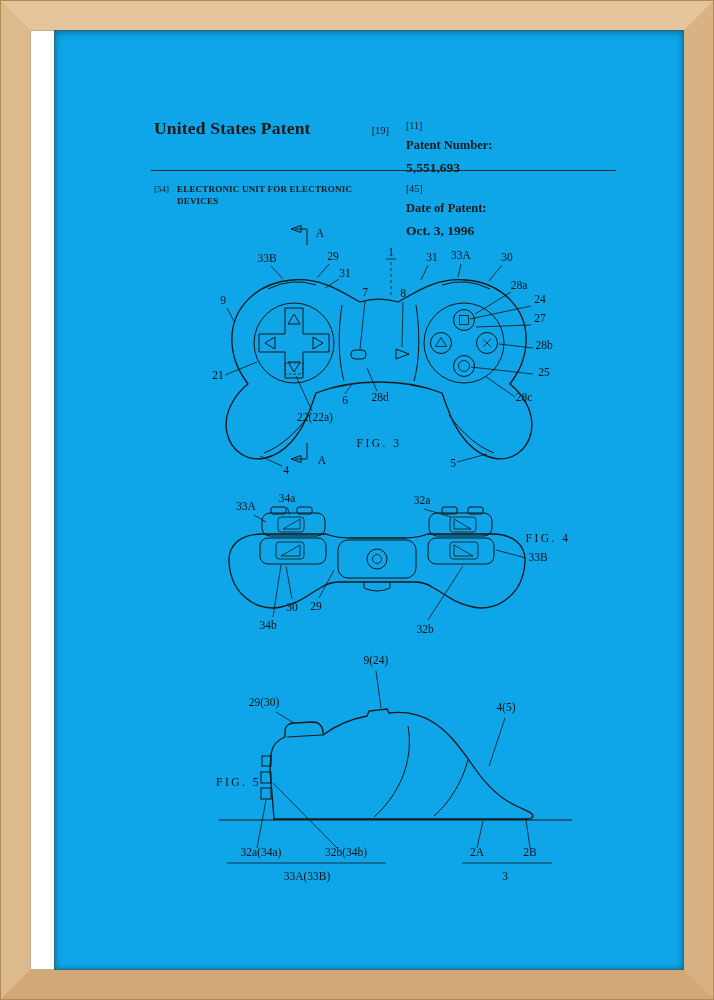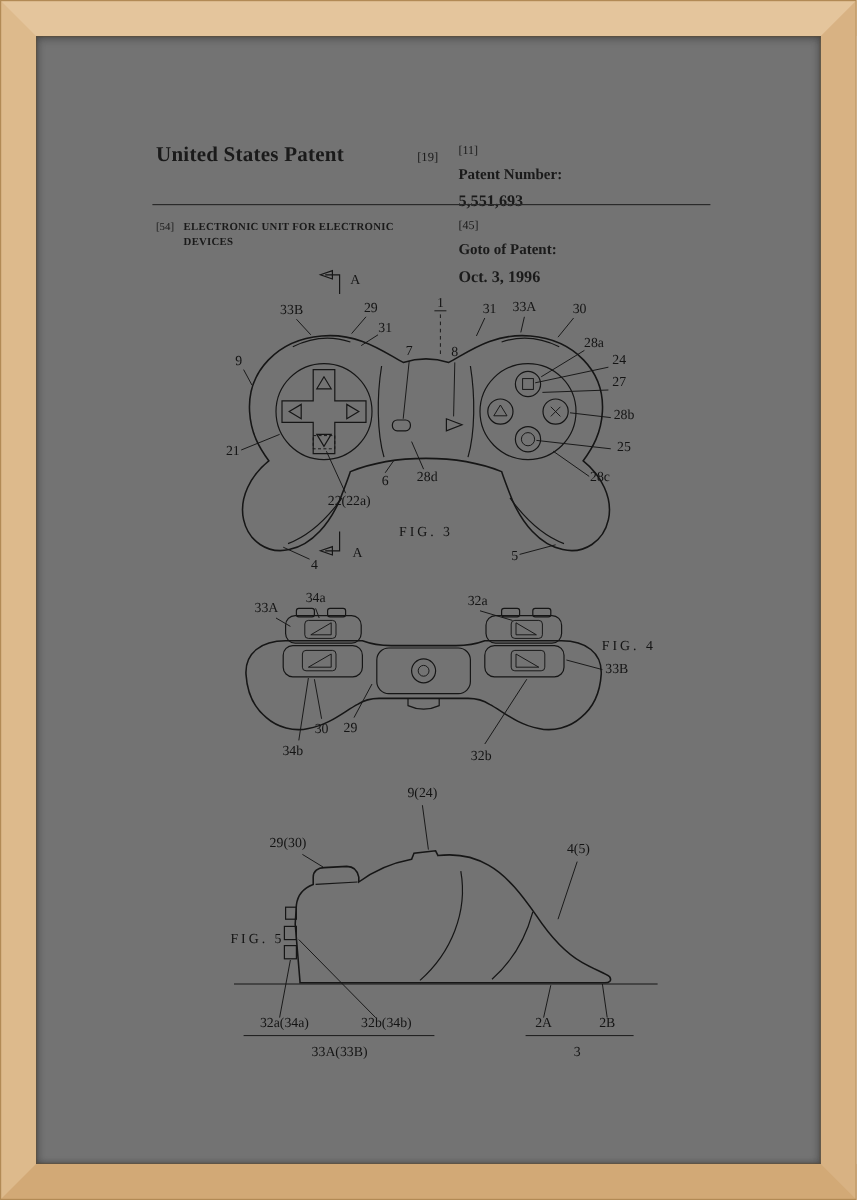--- a/index.html
+++ b/index.html
@@ -6,26 +6,26 @@
   .stage{position:relative;width:714px;height:1000px;overflow:hidden;
          font-family:"Liberation Serif","DejaVu Serif",serif;color:#1a1a1a;background:#fff;}
   
   .frame{position:absolute;inset:0;box-sizing:border-box;
          border:30px solid #dcb888;
          border-top-color:#e4c59c;border-left-color:#ddba8c;
          border-right-color:#d8b283;border-bottom-color:#d2a976;
          box-shadow:inset 0 0 0 1px rgba(146,104,56,.55);}
   .frame::before{content:"";position:absolute;inset:-30px;border:1px solid #b28a55;}
   
-  .paper{position:absolute;inset:30px;background:#737373;
+  .paper{position:absolute;inset:30px;background:#0ea5e9;
          box-shadow:inset 0 0 0 1px rgba(95,72,40,.40),
                     inset 0 3px 7px rgba(0,0,0,.22),
                     inset 0 -2px 5px rgba(0,0,0,.10),
                     inset 3px 0 6px rgba(0,0,0,.10),
-                    inset -3px 0 6px rgba(0,0,0,.10);}
+                    inset -3px 0 6px rgba(0,0,0,.10);margin-left:24px;}
   .header-left{position:absolute;left:100px;top:88px;}
   .title-row{display:flex;align-items:baseline;gap:13px;}
   .us-title{font-weight:bold;font-size:17.5px;letter-spacing:.2px;}
   .kind{font-size:10.5px;padding-left:48px;}
   .inventor{font-weight:bold;font-size:13px;margin-top:6px;}
   .header-right{position:absolute;left:352px;top:90px;width:210px;}
   .hr-row{display:flex;align-items:baseline;gap:7px;margin-bottom:7px;flex-direction:column;}
   .hr-code{font-size:10px;}
   .hr-label{font-weight:bold;font-size:12.5px;flex:1;}
   .hr-value{font-weight:bold;font-size:13.5px;}
@@ -61,21 +61,21 @@
     </div>
 
     <div class="header-right">
       <div class="hr-row">
         <span class="hr-code">[11]</span>
         <span class="hr-label">Patent Number:</span>
         <span class="hr-value">5,551,693</span>
       </div>
       <div class="hr-row">
         <span class="hr-code">[45]</span>
-        <span class="hr-label">Goto of Patent:</span>
+        <span class="hr-label">Date of Patent:</span>
         <span class="hr-value">Oct. 3, 1996</span>
       </div>
     </div>
 
     <div class="header-rule"></div>
 
     <div class="title-block">
       <span class="tb-code">[54]</span>
       <div class="tb-title">ELECTRONIC UNIT FOR ELECTRONIC DEVICES</div>
     </div>

